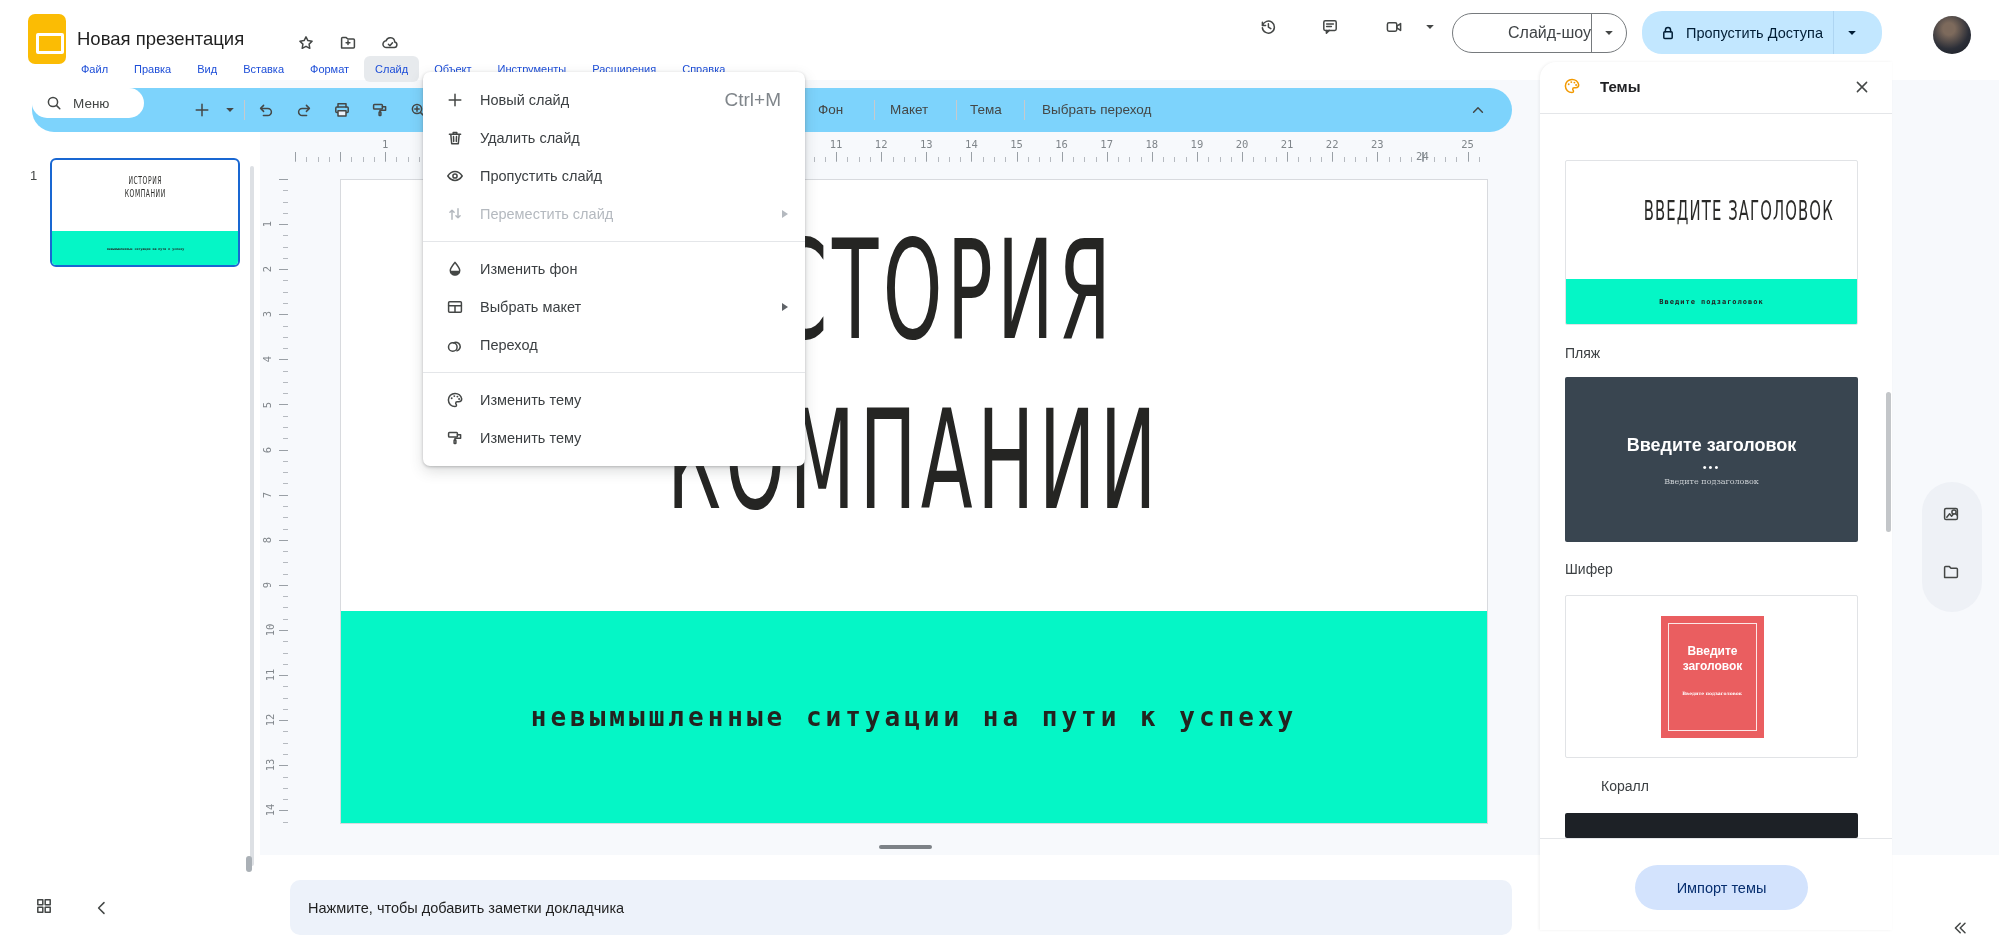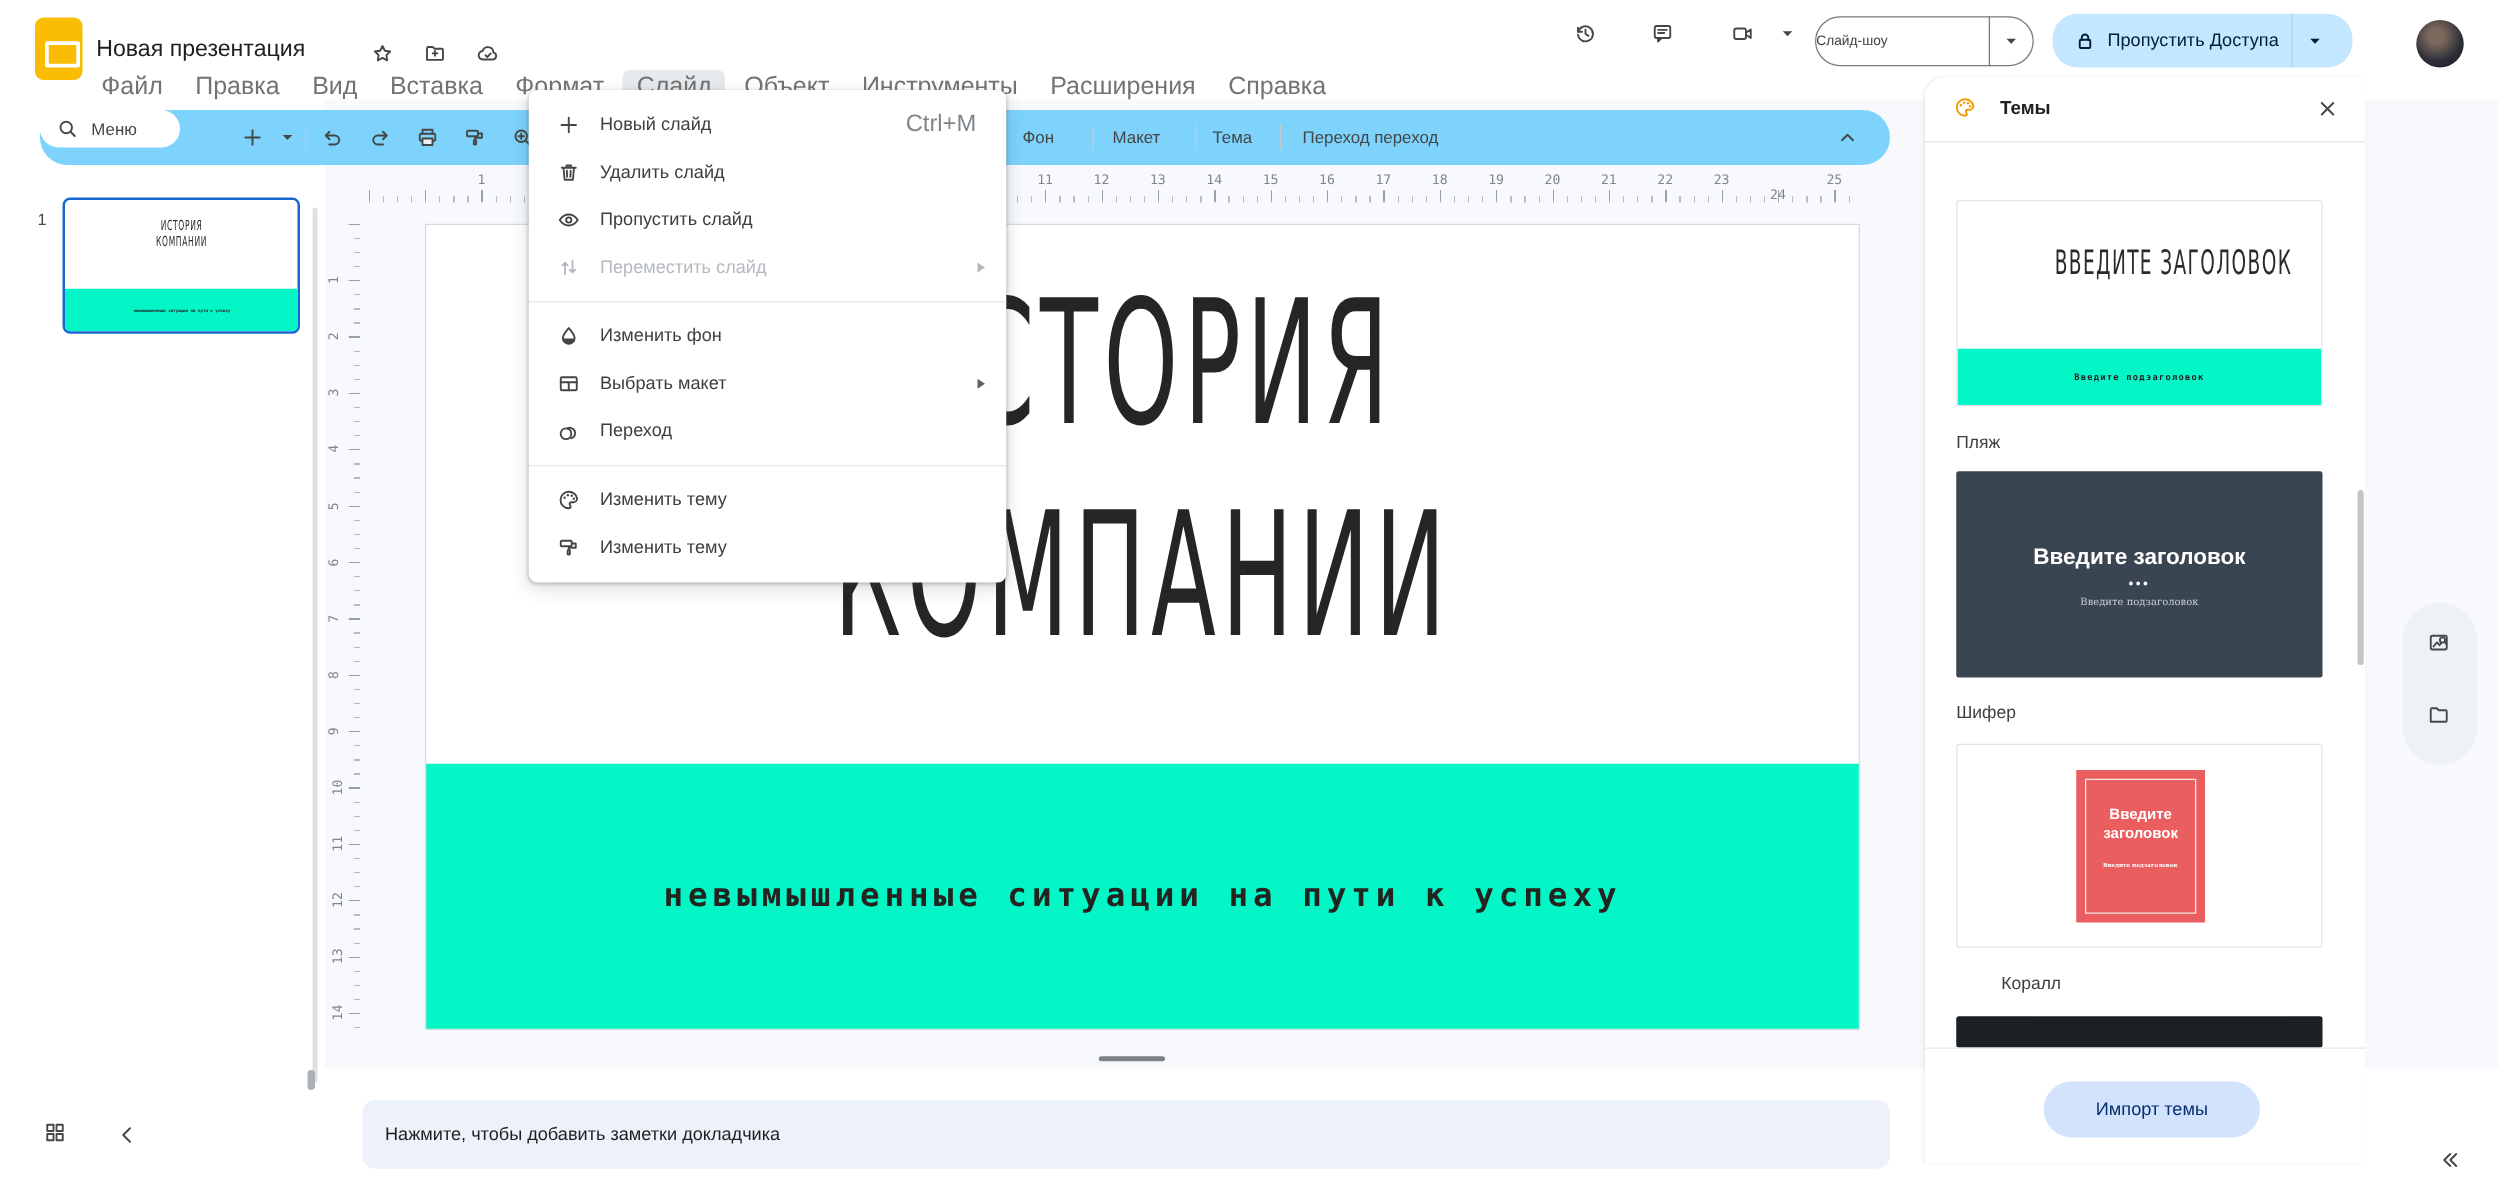--- a/index.html
+++ b/index.html
@@ -9,26 +9,26 @@
   .ic{display:inline-block;vertical-align:middle}
   .ic g{stroke:currentColor;fill:none;stroke-width:1.5;stroke-linecap:round;stroke-linejoin:round}
   .ic .f{fill:currentColor;stroke:none}
   
   #header{left:0;top:0;width:1999px;height:80px;background:#fff}
   #logo{left:28px;top:14px;width:38px;height:50px;background:#fbbc04;border-radius:7px}
   #logo .inner{position:absolute;left:8px;top:19px;width:22px;height:15px;border:3.5px solid #fff;border-radius:2px}
   #doc-title{left:77px;top:28px;font-size:18.5px;color:#1f1f1f}
   .hd-ic{top:33px;color:#444746}
   #menubar{left:70px;top:56px;height:26px;display:flex;gap:4px}
-  .mb-item{font-size:20px;color:#737373;padding:3px 11px;border-radius:6px;line-height:20px}
+  .mb-item{font-size:11px;color:#1d4ed8;padding:3px 11px;border-radius:6px;line-height:20px}
   .mb-item.active{background:#e7eaed}
   
   .pill{position:absolute;display:flex;align-items:center;box-sizing:border-box;border-radius:20px}
   #slideshow-btn{left:1452px;top:13px;width:175px;height:40px;border:1px solid #767a7d;background:#fff}
-  #slideshow-btn .lbl{flex:1;text-align:left;font-size:11px;color:#3f4346}
+  #slideshow-btn .lbl{flex:1;text-align:right;font-size:16px;color:#3f4346}
   #slideshow-btn .sep{width:1px;height:40px;background:#767a7d}
   #slideshow-btn .car{width:34px;text-align:center;color:#444746}
   #share-btn{left:1642px;top:11px;width:240px;height:43px;background:#c2e7ff;color:#001d35}
   #share-btn .lk{margin-left:16px}
   #share-btn .lbl{font-size:14.5px;margin-left:8px}
   #share-btn .sep{width:1px;height:43px;background:#aed5f2;margin-left:10px}
   #share-btn .car{width:36px;text-align:center}
   #avatar{left:1933px;top:16px;width:38px;height:38px;border-radius:50%;
           background:radial-gradient(circle at 42% 34%,#7d6a5c 0 18%,#2c2f38 60%,#171a21 100%)}
   
@@ -288,21 +288,21 @@
           </g>
         </svg>
       </span>
     <span class="tlabel" style="left:402px">По</span>
     <span class="tlabel" style="left:786px">Фон</span>
     <span class="tsep" style="left:842px"></span>
     <span class="tlabel" style="left:858px">Макет</span>
     <span class="tsep" style="left:924px"></span>
     <span class="tlabel" style="left:938px">Тема</span>
     <span class="tsep" style="left:992px"></span>
-    <span class="tlabel" style="left:1010px">Переход переход</span>
+    <span class="tlabel" style="left:1010px">Выбрать переход</span>
   </div>
   <span class="abs" id="collapse-ic"><svg class="ic" width="20" height="20" viewBox="0 0 20 20">
         <g>
           <path d="M5.6 12.2L10 7.8l4.4 4.4"></path>
         </g>
       </svg></span>
 
   <div class="abs" id="hruler-ticks"></div>
   <div id="hruler-nums">
       <span class="hr-num abs" style="left: 385.1px;">1</span>

